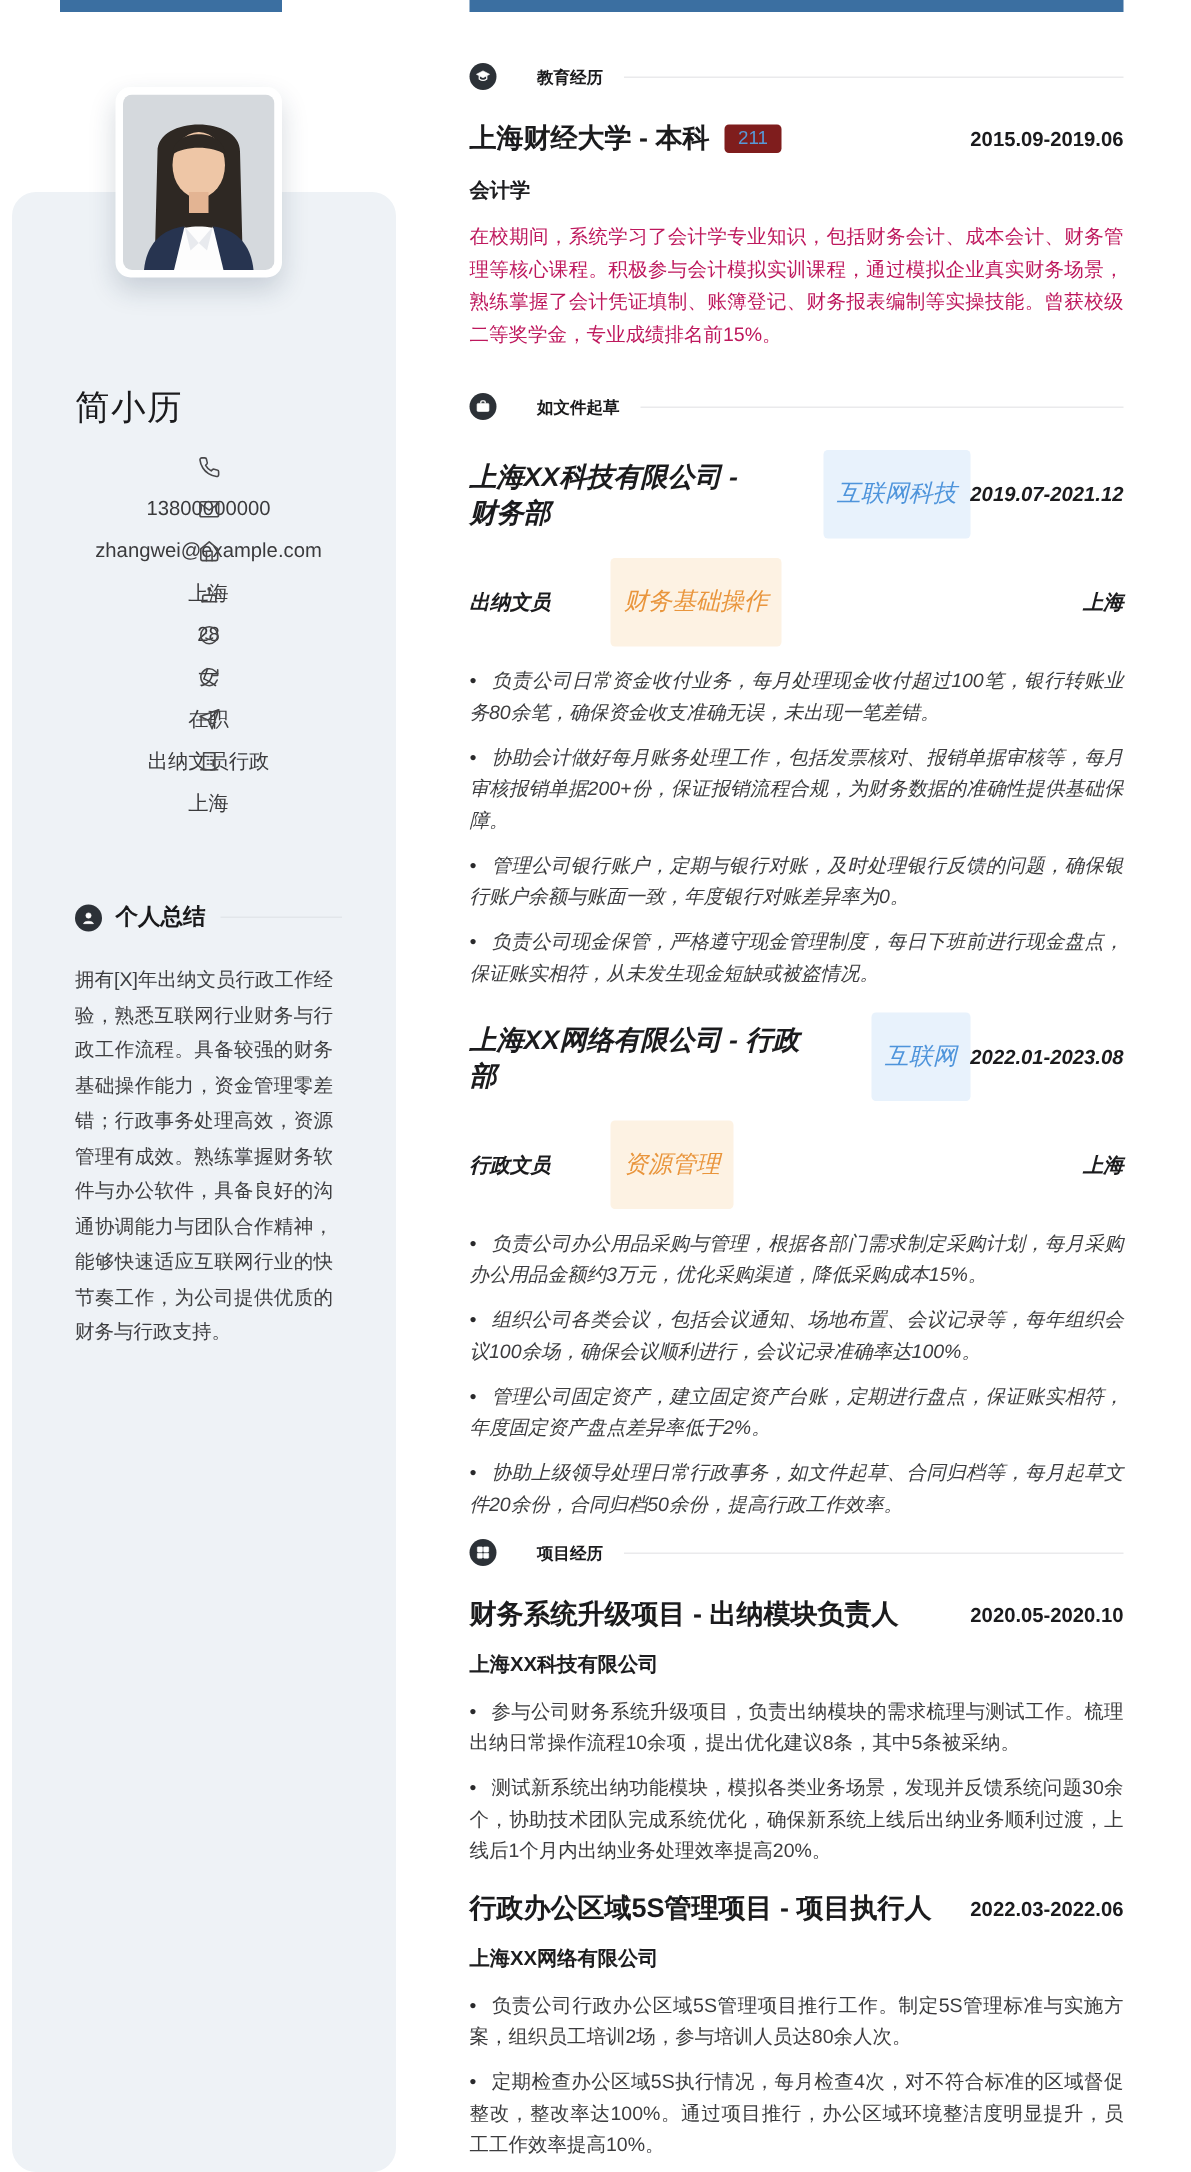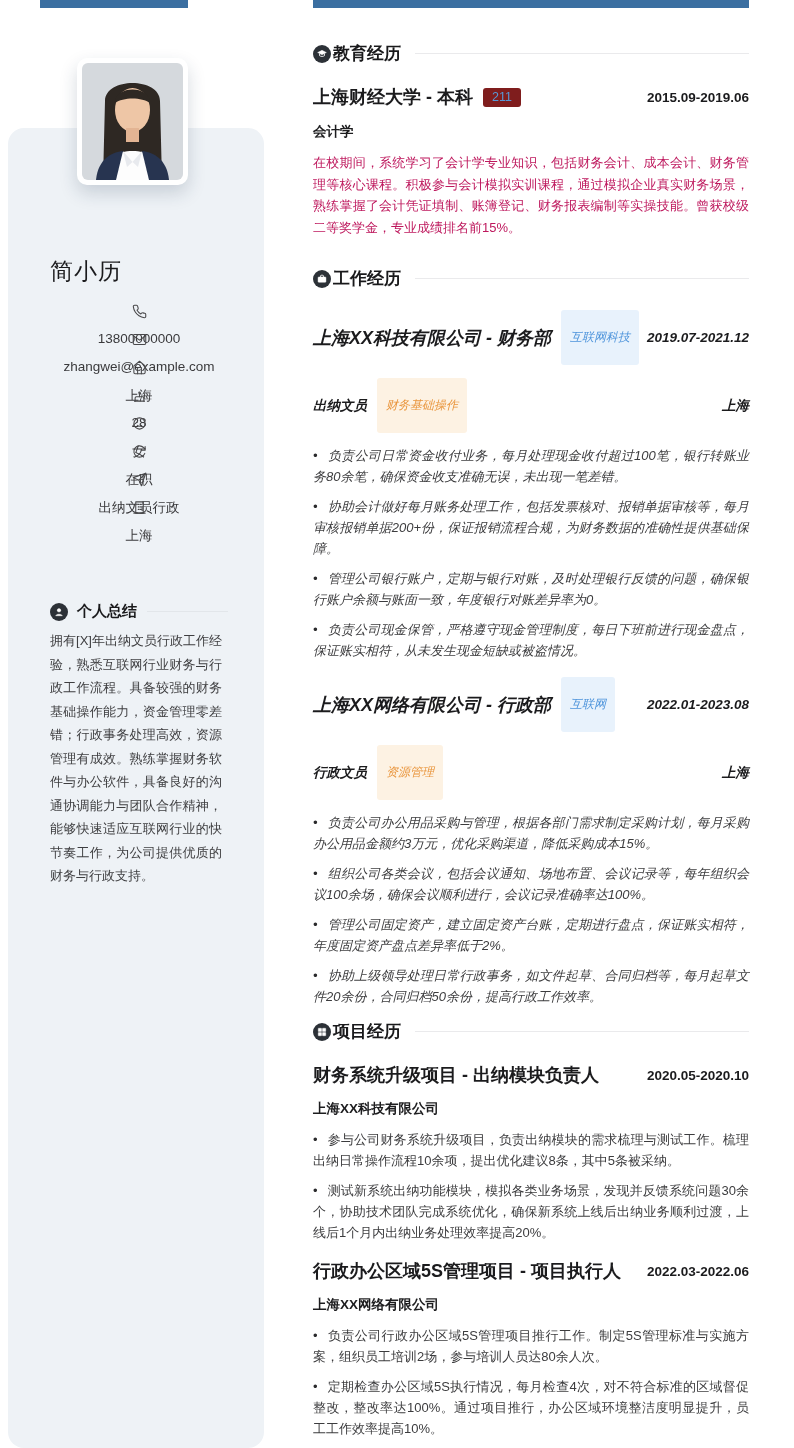--- a/index.html
+++ b/index.html
@@ -26,36 +26,36 @@
   .contact-row { display:flex; align-items:center; height:28px; gap:12px; color:#3a3a3c; font-size:13.5px;flex-direction:column; }
   .contact-row svg { width:15px; height:15px; stroke:#48484a; fill:none; stroke-width:1.7;
                      stroke-linecap:round; stroke-linejoin:round; flex:0 0 15px; }
 
   .side-sec-header { display:flex; align-items:center; margin-top:74px; }
   .dark-dot { width:18px; height:18px; border-radius:50%; background:#2c3137; display:flex;
               align-items:center; justify-content:center; flex:0 0 18px; }
   .dark-dot svg { width:10px; height:10px; }
   .side-sec-title { font-size:15px; font-weight:700; color:#19191b; margin-left:9px; white-space:nowrap; }
   .side-divider { flex:1; height:1px; background:#e2e6ea; margin-left:10px; }
-  .summary-text { margin-top:8px; width:172px; font-size:13px; line-height:23.5px;
+  .summary-text { margin-top:20px; width:172px; font-size:13px; line-height:23.5px;
                   text-align:justify; color:#3e3e40; }
 
   
   .main { position:absolute; left:313px; top:42px; width:436px; }
   .sec-header { display:flex; align-items:center; margin-bottom:20px; }
-  .sec-title { font-size:17px; font-weight:700; color:#19191b; margin-left:2px; white-space:nowrap; }
+  .sec-title { font-size:11px; font-weight:700; color:#19191b; margin-left:27px; white-space:nowrap; }
   .sec-line { flex:1; height:1px; background:#eaeaec; margin-left:14px; }
 
   .row { display:flex; align-items:center; justify-content:space-between; }
   .row-left { display:flex; align-items:center; gap:10px; min-width:0; }
   .h-strong { font-size:18px; font-weight:700; color:#1b1b1d; }
   .h-dates  { font-size:13.5px; font-weight:700; color:#1b1b1d; white-space:nowrap; }
   .h-loc    { font-size:13.5px; font-weight:700; color:#1b1b1d; }
 
-  .tag { font-size:12px; padding:19px 9px; border-radius:3px; white-space:nowrap; }
+  .tag { font-size:16px; padding:19px 9px; border-radius:3px; white-space:nowrap;margin-left:30px; }
   .tag.blue   { background:#e8f2fc; color:#4e94db; }
   .tag.orange { background:#fdf2e3; color:#e9953c; }
   .badge-211  { font-size:12.5px; padding:2.5px 9px; border-radius:3px; background:#7f1d1d; color:#5898d6; }
 
   .para { font-size:13px; line-height:21.5px; text-align:justify; color:#be185d; }
   .bullet { font-size:13px; line-height:21px; text-align:justify; color:#3c3c3e; margin-bottom:9px; }
   .bullet .dot-mark::before { content:"•"; color:#2a2a2c; margin-right:10px; font-size:13px; }
 
   .edu-row { margin-bottom:14px; }
   .edu-major { font-size:13.5px; font-weight:700; color:#1d1d1f; margin-bottom:11px; }
@@ -203,21 +203,21 @@
     <div class="edu-major">会计学</div>
     <p class="para edu-desc">在校期间，系统学习了会计学专业知识，包括财务会计、成本会计、财务管理等核心课程。积极参与会计模拟实训课程，通过模拟企业真实财务场景，熟练掌握了会计凭证填制、账簿登记、财务报表编制等实操技能。曾获校级二等奖学金，专业成绩排名前15%。</p>
 
     <div class="sec-header">
       <span class="dark-dot">
         <svg viewBox="0 0 24 24" class="glyph">
             <rect x="2.5" y="7" width="19" height="13" rx="2"></rect>
             <path d="M8.5 7V5a2 2 0 0 1 2-2h3a2 2 0 0 1 2 2v2" fill="none" stroke-width="2.2"></path>
           </svg>
       </span>
-      <span class="sec-title">工作经历</span>
+      <span class="sec-title">如文件起草</span>
       <span class="sec-line"></span>
     </div>
 
     <div class="job">
       <div class="row row1">
         <span class="row-left">
           <span class="h-strong">上海XX科技有限公司 - 财务部</span>
           <span class="tag blue">互联网科技</span>
         </span>
         <span class="h-dates">2019.07-2021.12</span>

